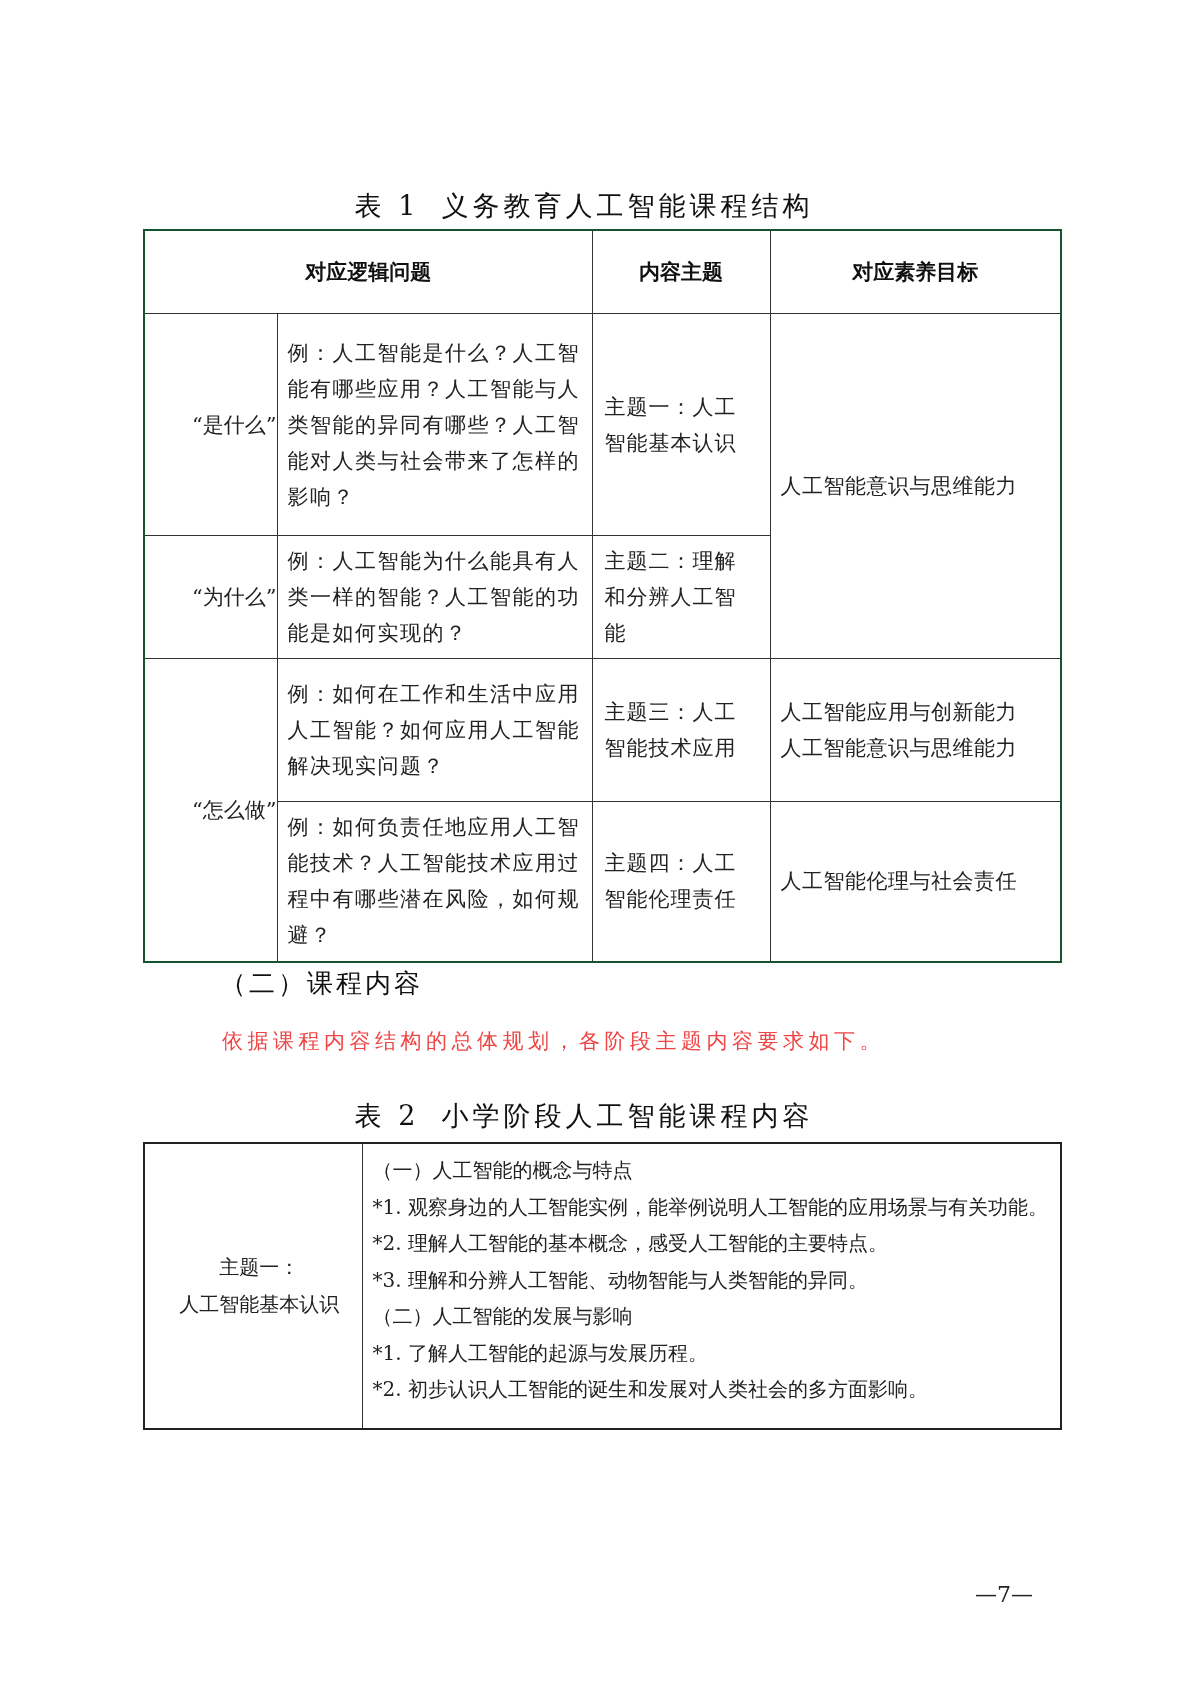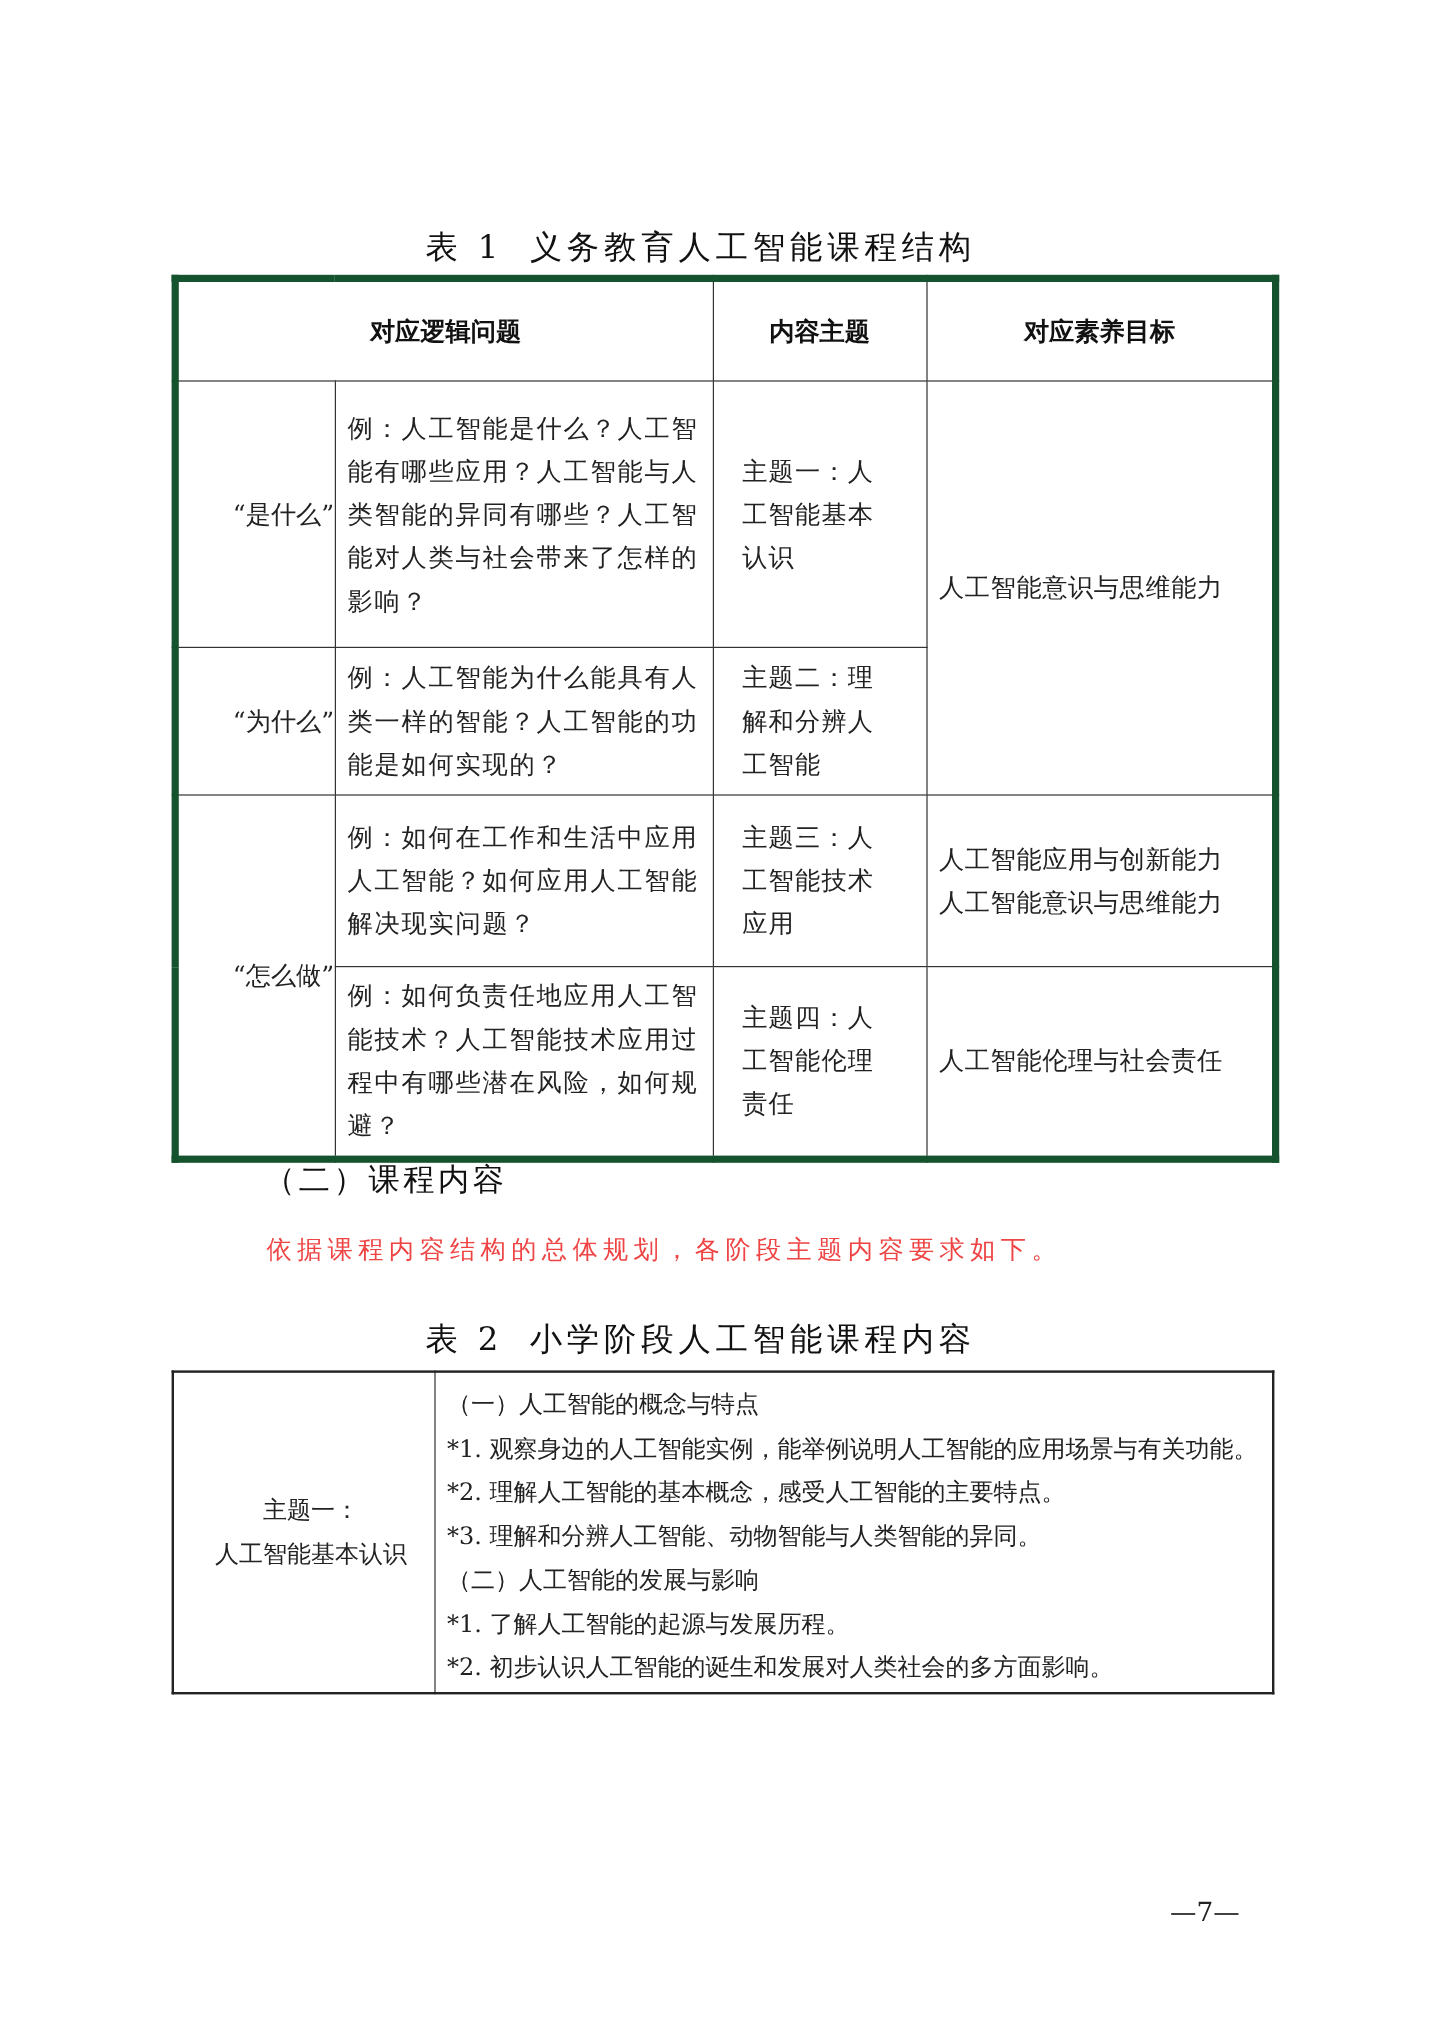--- a/index.html
+++ b/index.html
@@ -13,47 +13,47 @@
       font-family: "DejaVu Serif", "Liberation Serif", serif;
       font-size: 27px; letter-spacing: 4px; color: #111;
     }
     .caption .num { margin-right: 22px; }
     table { border-collapse: collapse; position: absolute; table-layout: fixed; }
     td, th {
       border: 1.5px solid #333;
       padding: 0;
       vertical-align: middle;
     }
-    #t1 { left: 143px; top: 229px; width: 917px; border: 6px solid #14532d; }
+    #t1 { left: 143px; top: 229px; width: 917px; border: 2px solid #14532d; }
     #t1 th {
       height: 82px; font-family: "DejaVu Sans", "Liberation Sans", sans-serif;
       font-weight: bold; font-size: 21px; text-align: center; color: #111;
     }
     #t1 td { font-size: 21px; line-height: 36px; color: #222; }
     #t1 td.q { text-align: right; }
     #t1 td.ex { padding: 0 10px 0 10px; letter-spacing: 1.5px; }
-    #t1 td.topic { padding: 0 24px; letter-spacing: 1px; margin-left: 16px; }
+    #t1 td.topic { padding: 0 12px; letter-spacing: 1px; margin-left: 16px; }
     #t1 td.goal { padding: 0 10px; letter-spacing: 0.5px; }
     .section-h {
       position: absolute; left: 220px; top: 966px;
       font-size: 26px; letter-spacing: 3px; color: #111;
     }
     .para {
       position: absolute; left: 222px; top: 1027px;
       font-size: 21px; letter-spacing: 4.5px; color: #ef4444;
     }
     #t2 { left: 143px; top: 1142px; width: 917px; border: 2px solid #222; }
     #t2 th {
       height: 70px; font-family: "DejaVu Sans", "Liberation Sans", sans-serif;
       font-weight: bold; font-size: 21px; text-align: center; color: #111;
       letter-spacing: 22px;
     }
     #t2 td { font-size: 20px; line-height: 36.5px; color: #222; padding-left: 12px; }
     #t2 td.topic { text-align: center; }
-    #t2 td.content { padding: 8px 10px 2px 10px; }
+    #t2 td.content { padding: 8px 10px 20px 10px; }
     .line-block { display: block; }
     .page-num {
       position: absolute; left: 975px; top: 1582px;
       font-family: "DejaVu Serif", "Liberation Serif", serif;
       font-size: 22px; color: #222;
     }
   </style>
 </head>
 <body>
 

